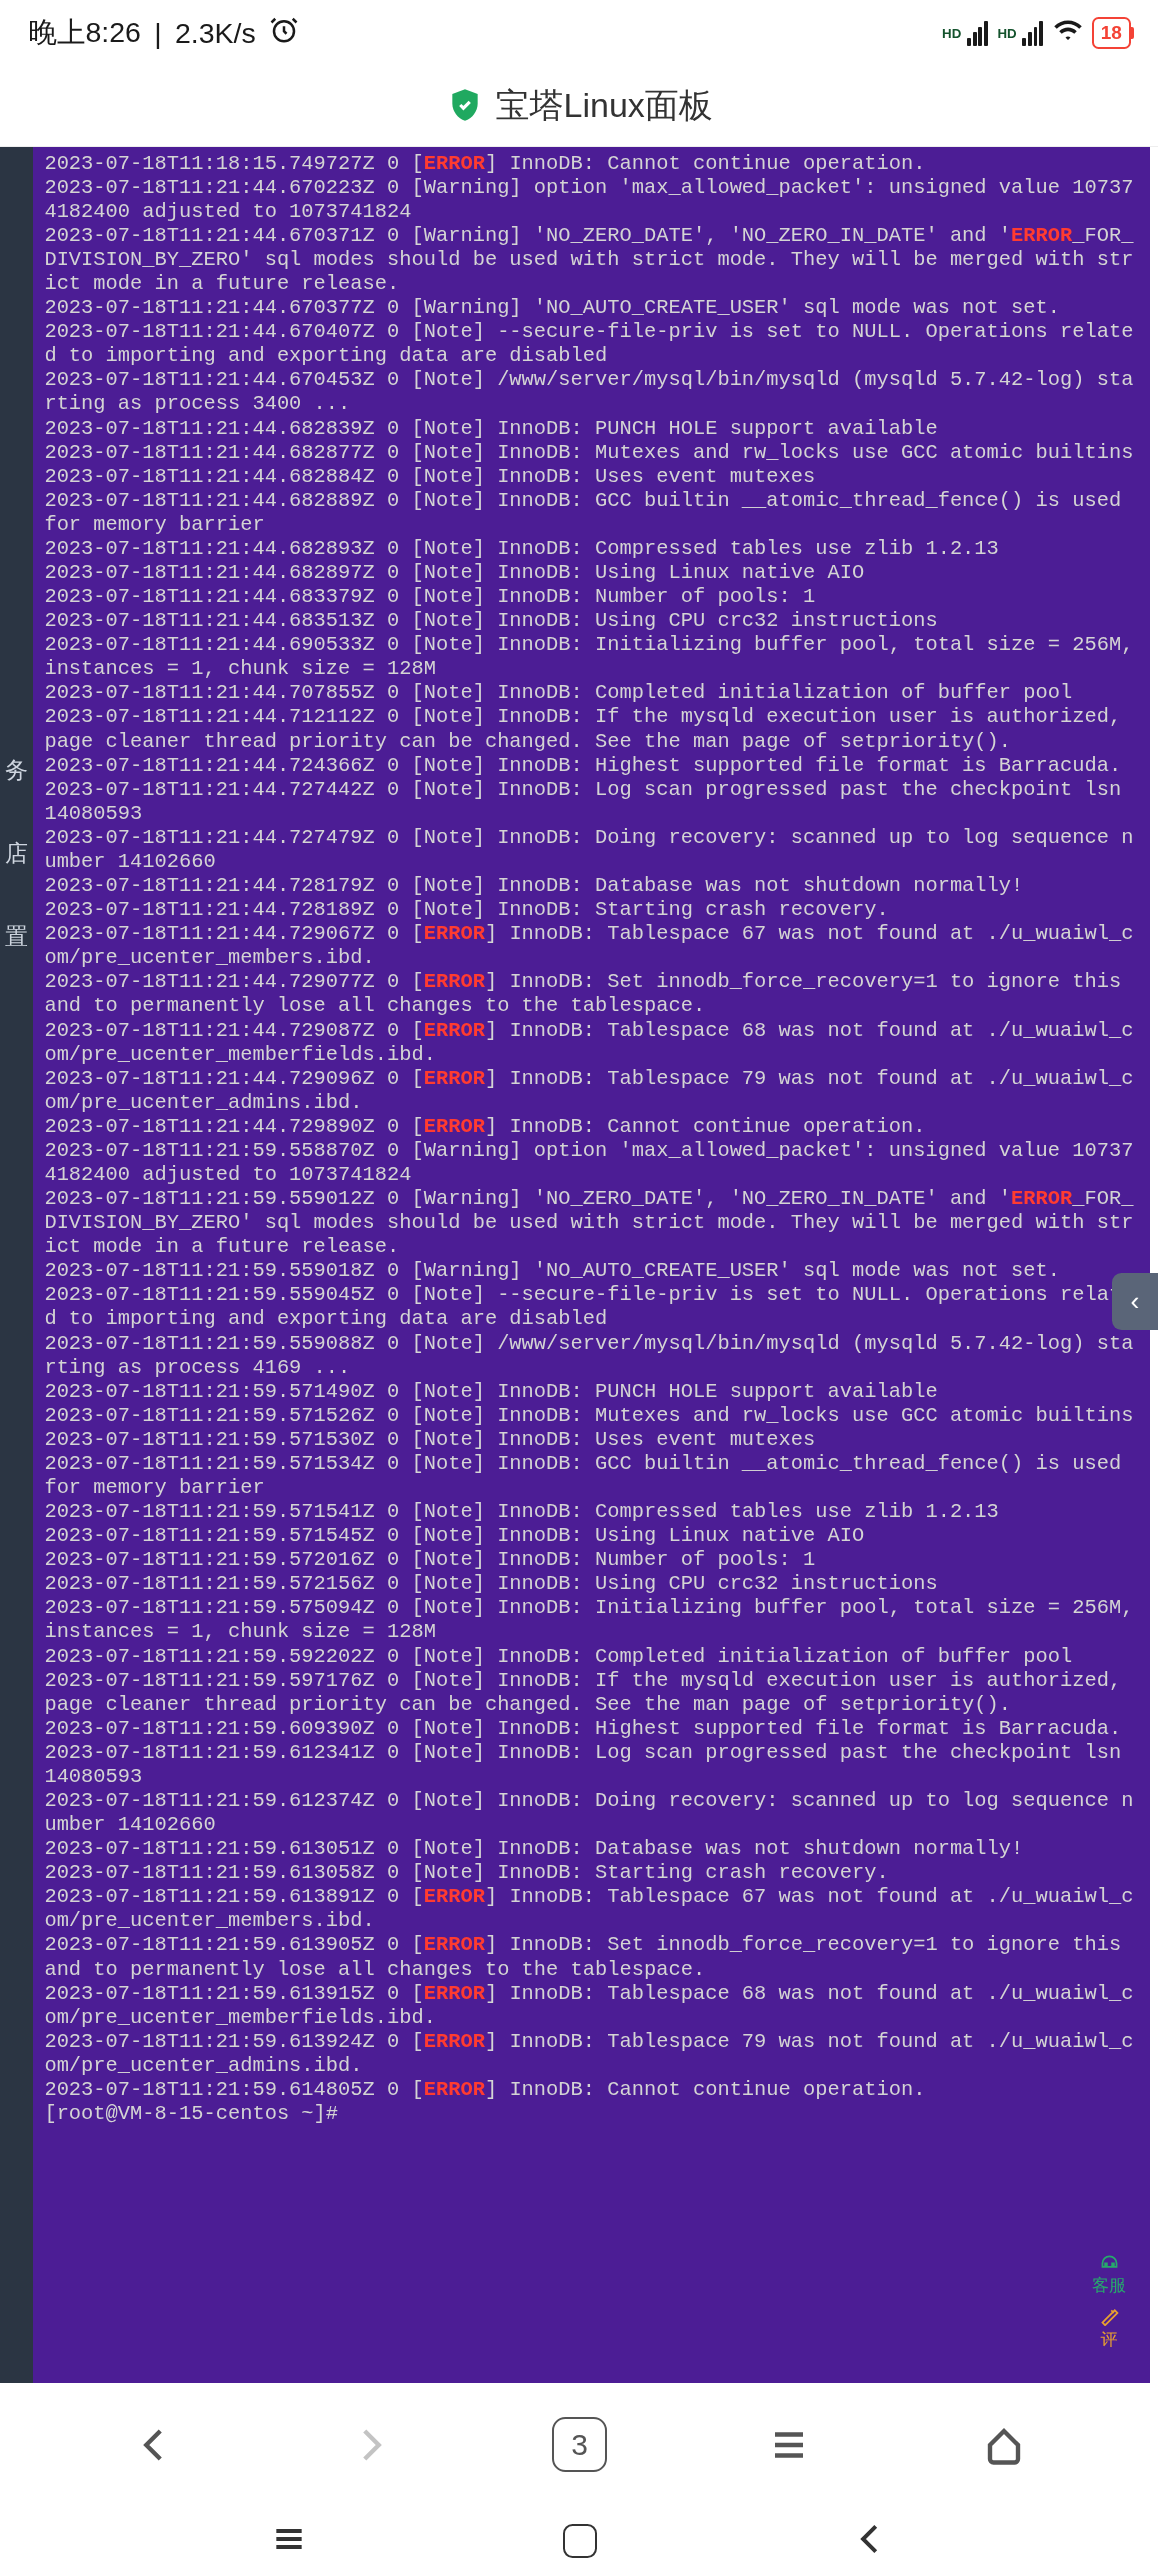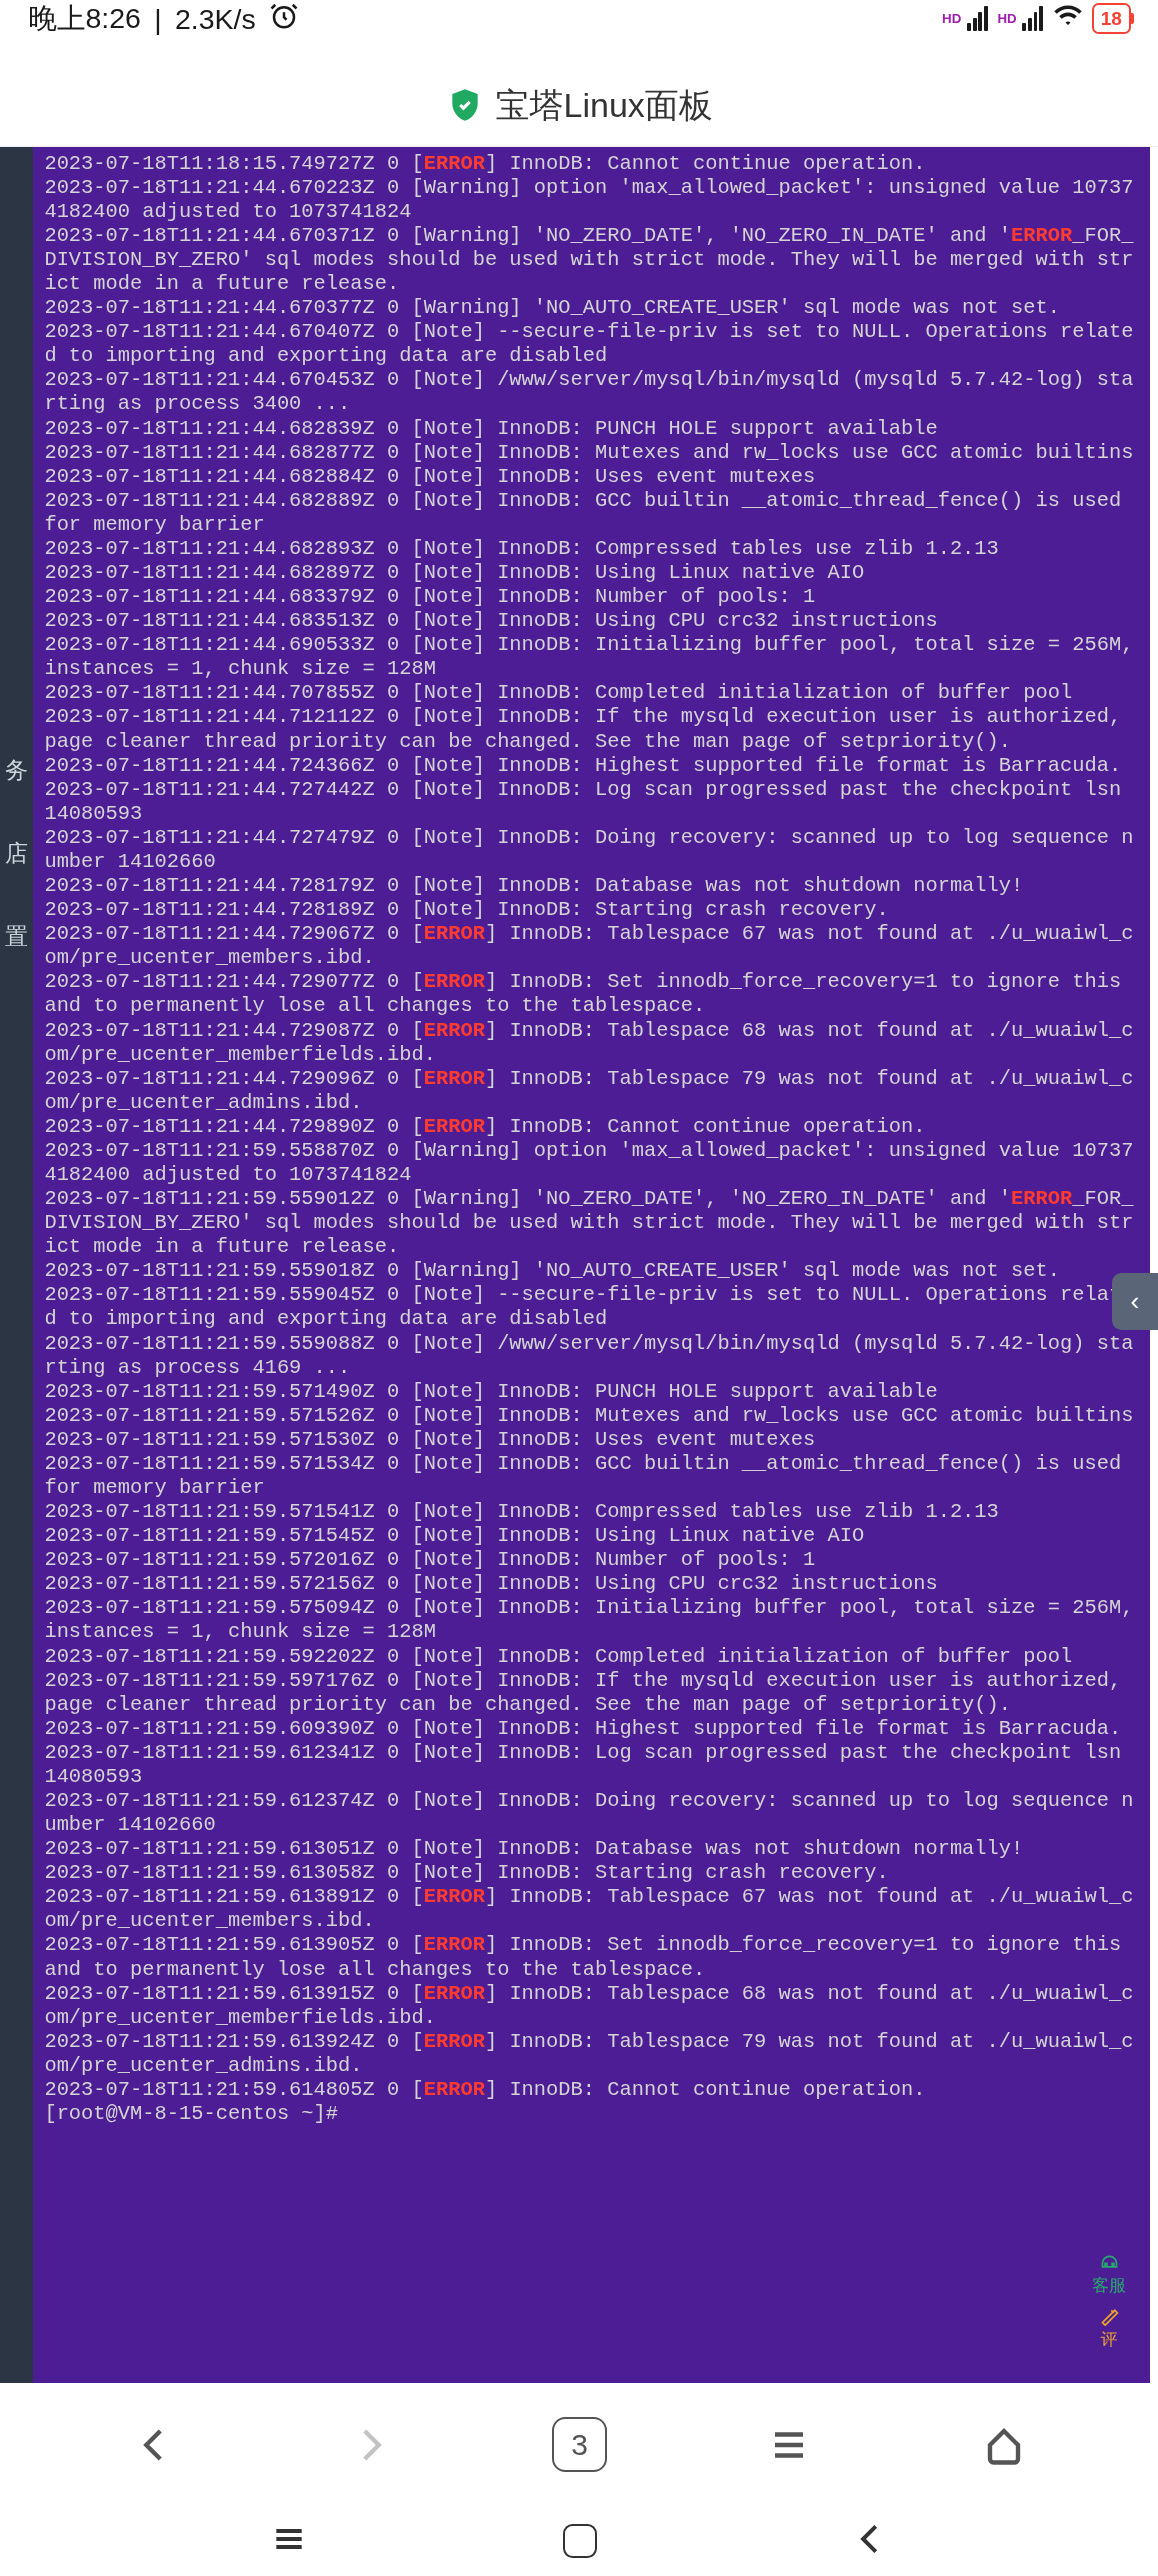--- a/index.html
+++ b/index.html
@@ -1,24 +1,24 @@
 <!DOCTYPE html>
 <html style="font-size:15px"><head>
 <meta charset="utf-8">
 <style>
 * { margin: 0; padding: 0; box-sizing: border-box; }
 body { width: 1159px; height: 2576px; font-family: -apple-system, "Microsoft YaHei", sans-serif; background: #fff; overflow: hidden; }
 
-.status-bar { height: 66px; background: #fff; display: flex; align-items: flex-start; justify-content: space-between; padding: 0 28.5px; font-size: 28.5px; color: #1a1a1a; }
+.status-bar { height: 66px; background: #fff; display: flex; align-items: center; justify-content: space-between; padding: 0 28.5px; font-size: 28.5px; color: #1a1a1a; }
 .status-left { display: flex; align-items: center; gap: 13.3px; font-weight: 500; }
 .status-right { display: flex; align-items: center; gap: 9.5px; }
 .signal-icon { display: inline-flex; align-items: flex-end; gap: 1.9px; }
 .signal-icon span { width: 3.8px; background: #1a1a1a; border-radius: 0.9px; }
 .signal-icon span:nth-child(1){height:7.6px;} .signal-icon span:nth-child(2){height:13.3px;} .signal-icon span:nth-child(3){height:19px;} .signal-icon span:nth-child(4){height:25px;}
-.hd-label { font-size: 13.3px; font-weight: 700; color: #a21caf; margin-right: -3.8px; }
+.hd-label { font-size: 13.3px; font-weight: 700; color: #14532d; margin-right: -3.8px; }
 .wifi-icon svg { width: 30px; height: 30px; }
 .battery { display: flex; align-items: center; border: 2.4px solid #f44336; border-radius: 6.6px; padding: 2.8px 6.6px; font-size: 19px; color: #f44336; font-weight: 600; position: relative; }
 .battery::after { content: ''; position: absolute; right: -5.7px; top: 30%; width: 3.8px; height: 40%; background: #f44336; border-radius: 0 1.9px 1.9px 0; }
 .alarm-icon svg { width: 30px; height: 30px; }
 
 .title-bar { height: 81px; background: #fff; display: flex; align-items: center; justify-content: center; gap: 11.4px; border-bottom: 0.9px solid #eee; }
 .title-bar svg { width: 38px; height: 38px; }
 .title-text { font-size: 34px; font-weight: 500; color: #333; }
 
 .content { display: flex; height: 2236px; background: #fff; }

